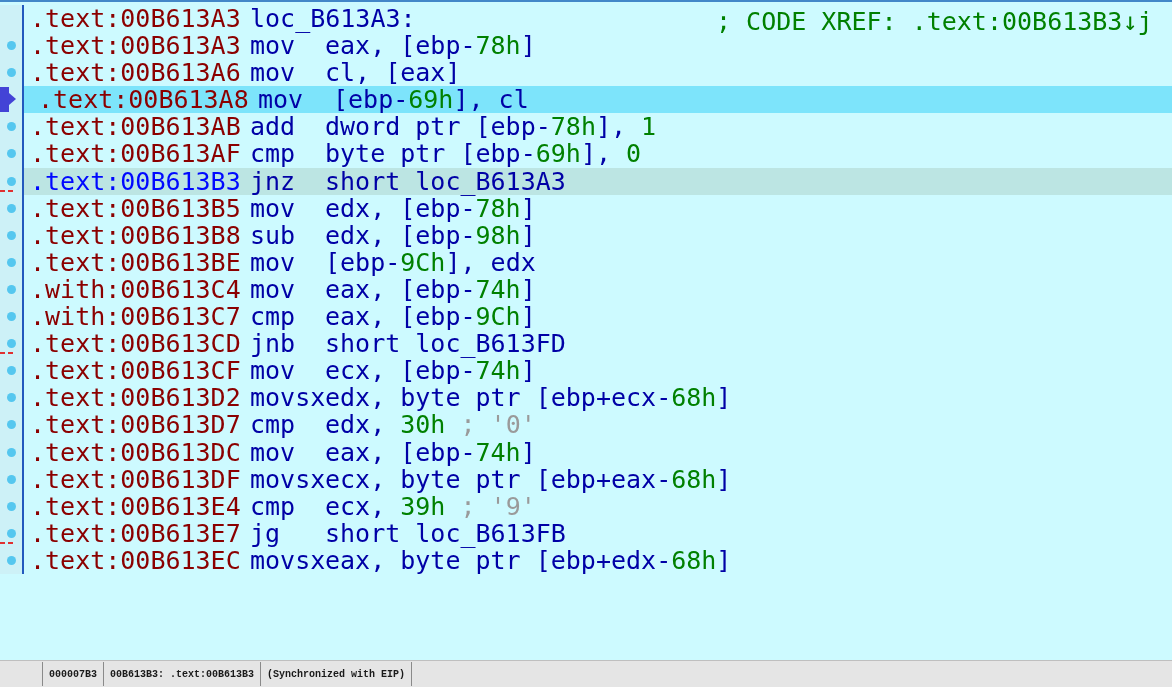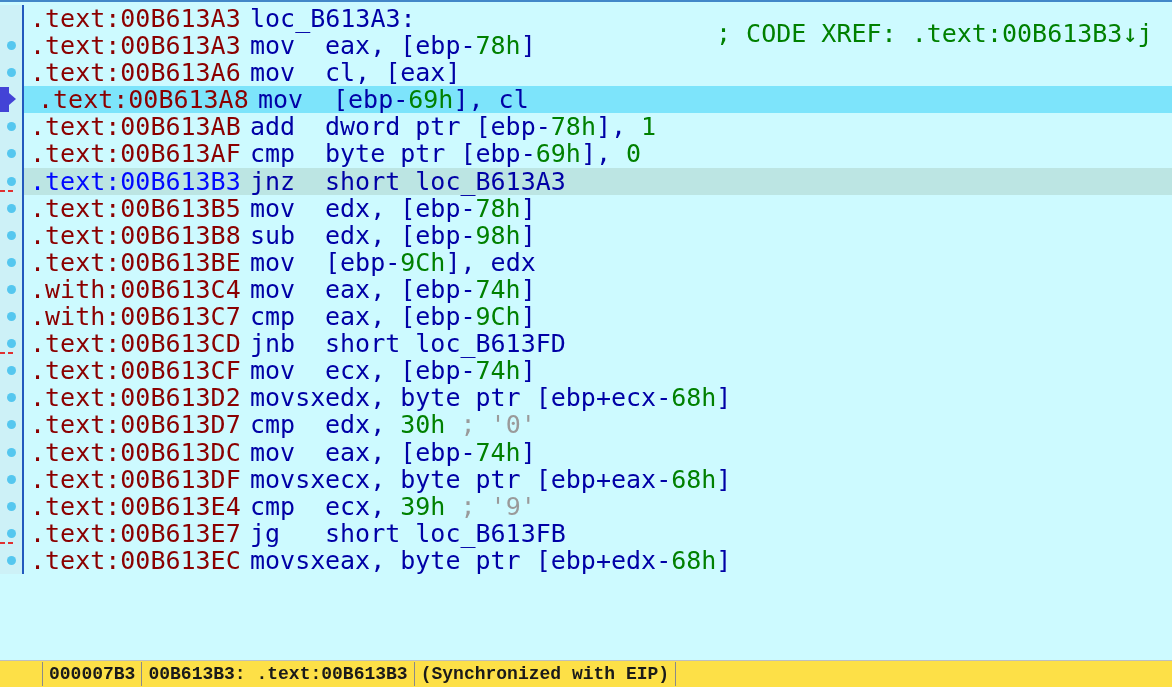--- a/index.html
+++ b/index.html
@@ -38,46 +38,46 @@
   .bg-n .code{background:transparent;}
   .bg-c .code{background:#7DE4FB;padding-left:8px;}
   .bg-s .code{background:#BCE5E3;}
   .addr{display:inline-block;width:226px;padding-left:6px;box-sizing:border-box;}
   .mn{display:inline-block;width:75px;}
   .c-a{color:#8B0000;}
   .c-ab{color:#0008FF;}
   .c-i{color:#0000A6;}
   .c-g{color:#008000;}
   .c-c{color:#9A9A9A;}
-  .xref{position:absolute;left:692px;top:15px;}
+  .xref{position:absolute;left:692px;top:3px;}
   .dot{
     position:absolute;left:7px;top:9px;width:9px;height:9px;
     border-radius:50%;background:#55C7EF;
   }
   .dash{
     position:absolute;left:0;top:22px;width:13px;height:2px;
     background:repeating-linear-gradient(90deg,#E03030 0 5px,transparent 5px 8px);
   }
   .abar{
     position:absolute;left:0;top:1px;width:9px;height:25px;background:#4343D6;
   }
   .atip{
     position:absolute;left:9px;top:7px;width:0;height:0;
     border-top:6px solid transparent;border-bottom:6px solid transparent;
     border-left:7px solid #4343D6;
   }
   .statusbar{
     height:27px;
-    background:#fde047;
+    background:#e5e5e5;
     border-top:1px solid #BFBFBF;
     box-sizing:border-box;
     display:flex;
     align-items:stretch;
     font-family:"Liberation Mono", monospace;
-    font-size:18px;
+    font-size:10px;
     font-weight:600;
     color:#1A1A1A;
   }
   .sspacer{width:42px;flex:0 0 42px;}
   .sdiv{width:1px;background:#8A8A8A;margin:1px 0;flex:0 0 1px;}
   .sseg{padding:0 6px;display:flex;align-items:center;white-space:pre;}
   .sfill{flex:1 1 auto;}
 </style>
 </head>
 <body>

